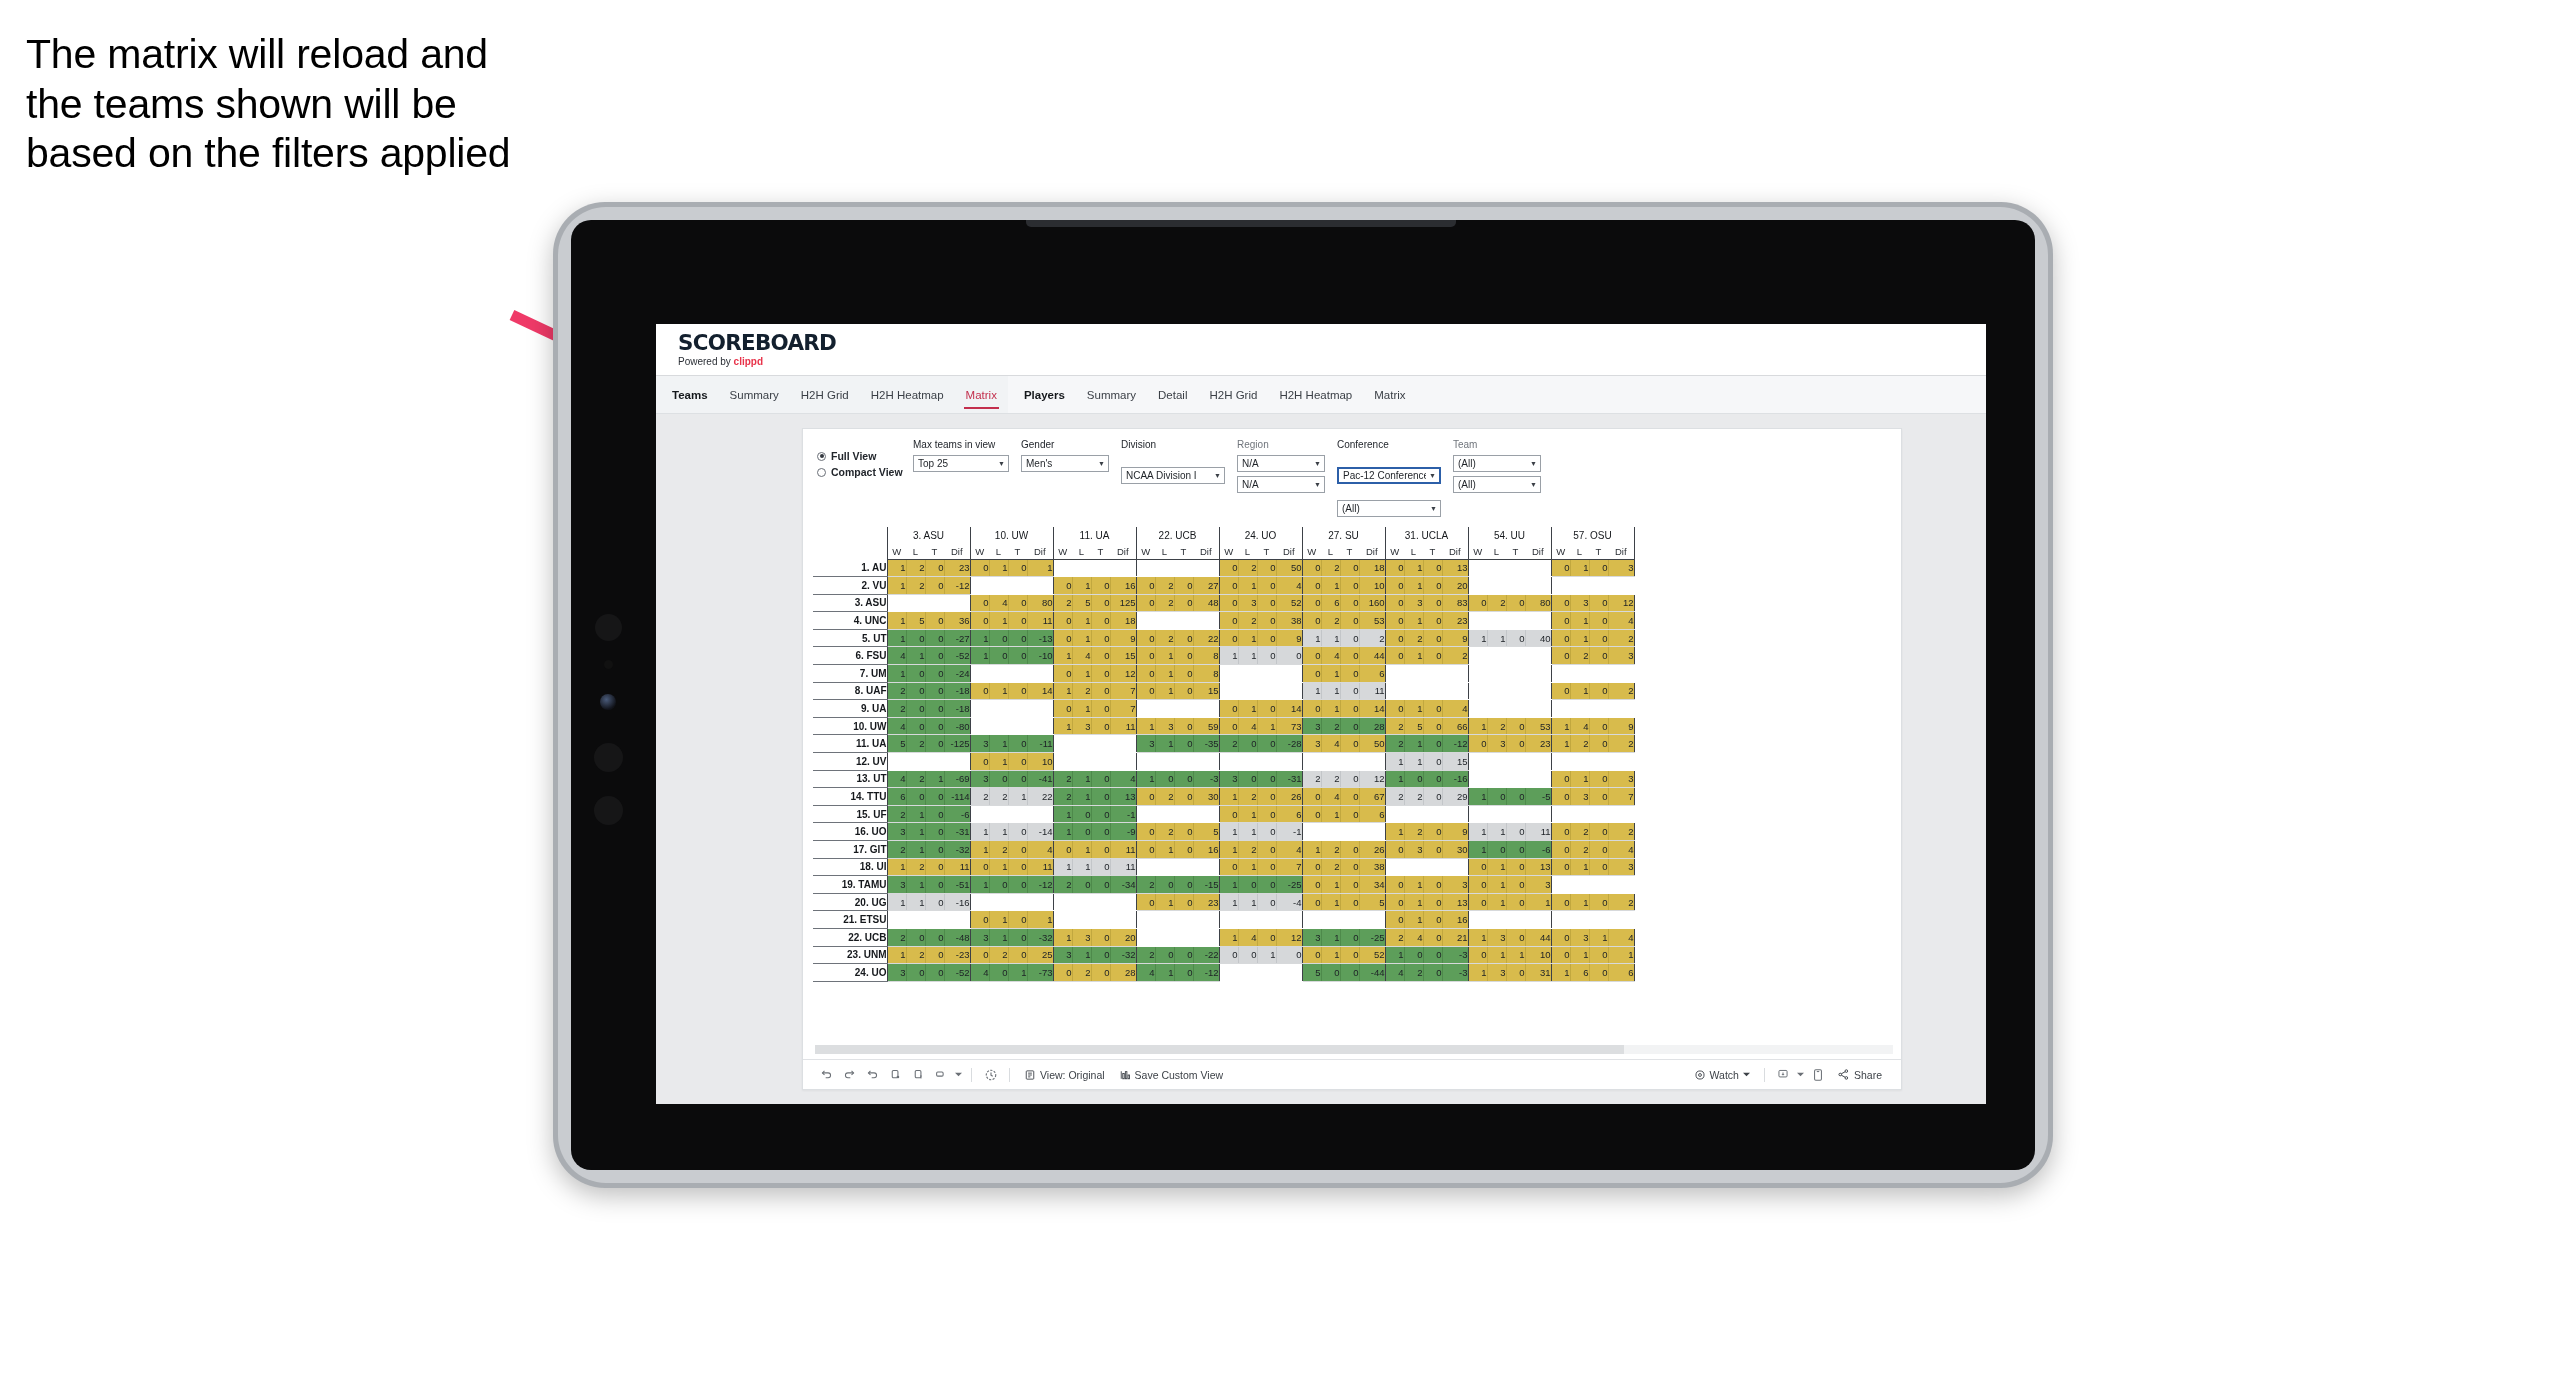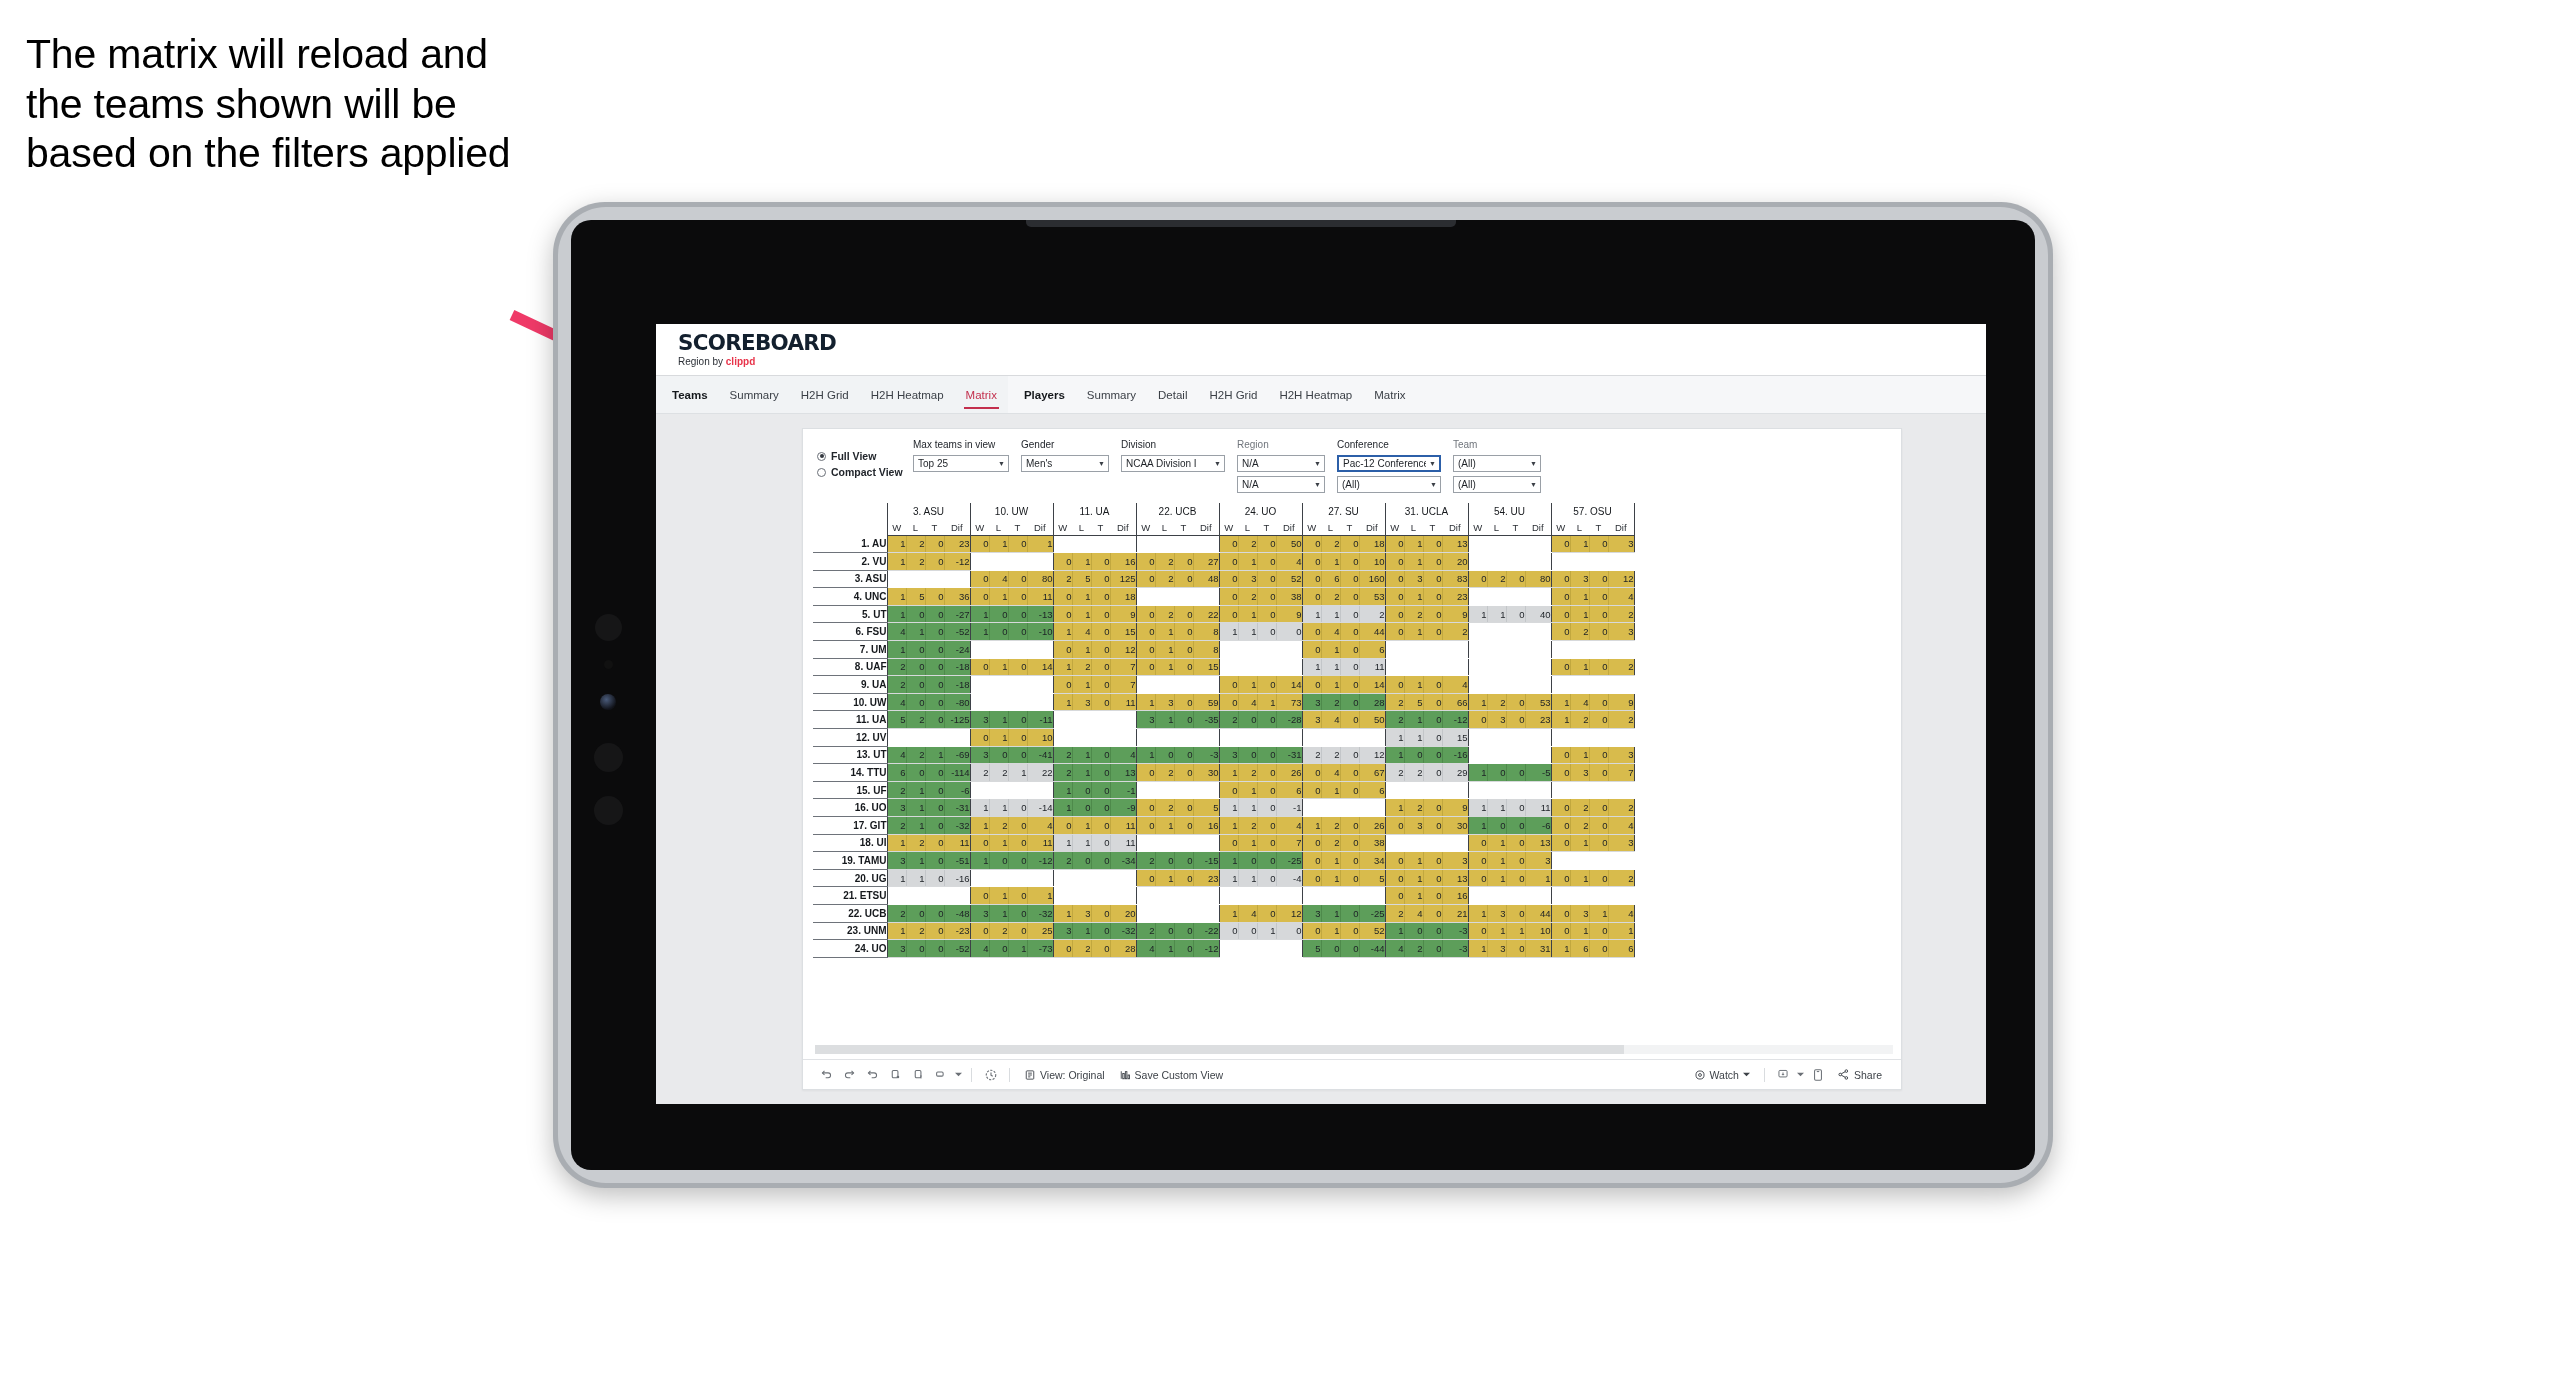--- a/index.html
+++ b/index.html
@@ -120,21 +120,21 @@
   }
   .radio.on::after {
     content: ""; position: absolute; left: 1.5px; top: 1.5px;
     width: 4px; height: 4px; border-radius: 50%; background: #33383f;
   }
   .radio-lbl { font-size: 10.5px; color: #22262c; }
 
   .fgroup { display: flex; flex-direction: column; margin-right: 12px; }
   .fgroup.w1 { width: 96px; }
   .fgroup.w2 { width: 88px; }
-  .fgroup.w3 { width: 104px; }
+  .fgroup.w3 { width: 104px; gap: 12px; }
   .fgroup.w4 { width: 88px; }
   .flabel { font-size: 10px; color: #23272d; margin-bottom: 3px; height: 13px; }
   .flabel.dim { color: #70757c; }
   .sel-box {
     height: 17px; border: 1px solid #9aa0a7; background: #fff;
     display: flex; align-items: center; justify-content: space-between;
     padding: 0 3px 0 4px; font-size: 10px; color: #1e2227; margin-bottom: 4px;
   }
   .sel-box.focus { border: 2px solid #2c5fa8; }
   .sel-box .caret { font-size: 7px; color: #3a3f46; margin-left: 3px; }
@@ -216,21 +216,21 @@
         <div class="cam c2"></div>
         <div class="cam c3"></div>
         <div class="cam c4"></div>
         <div class="cam c5"></div>
 
         <div class="screen">
 
           <div class="app-header">
             <div class="brand">
               <div class="brand-title">SCOREBOARD</div>
-              <div class="brand-sub"><span>Region by </span><span class="clippd">clippd</span></div>
+              <div class="brand-sub"><span>Powered by </span><span class="clippd">clippd</span></div>
             </div>
           </div>
 
           <div class="subnav">
             <div class="subnav-group teams">
               <div class="subnav-item lead">Teams</div>
               <div class="subnav-item">Summary</div>
               <div class="subnav-item">H2H Grid</div>
               <div class="subnav-item">H2H Heatmap</div>
               <div class="subnav-item sel">Matrix</div>

